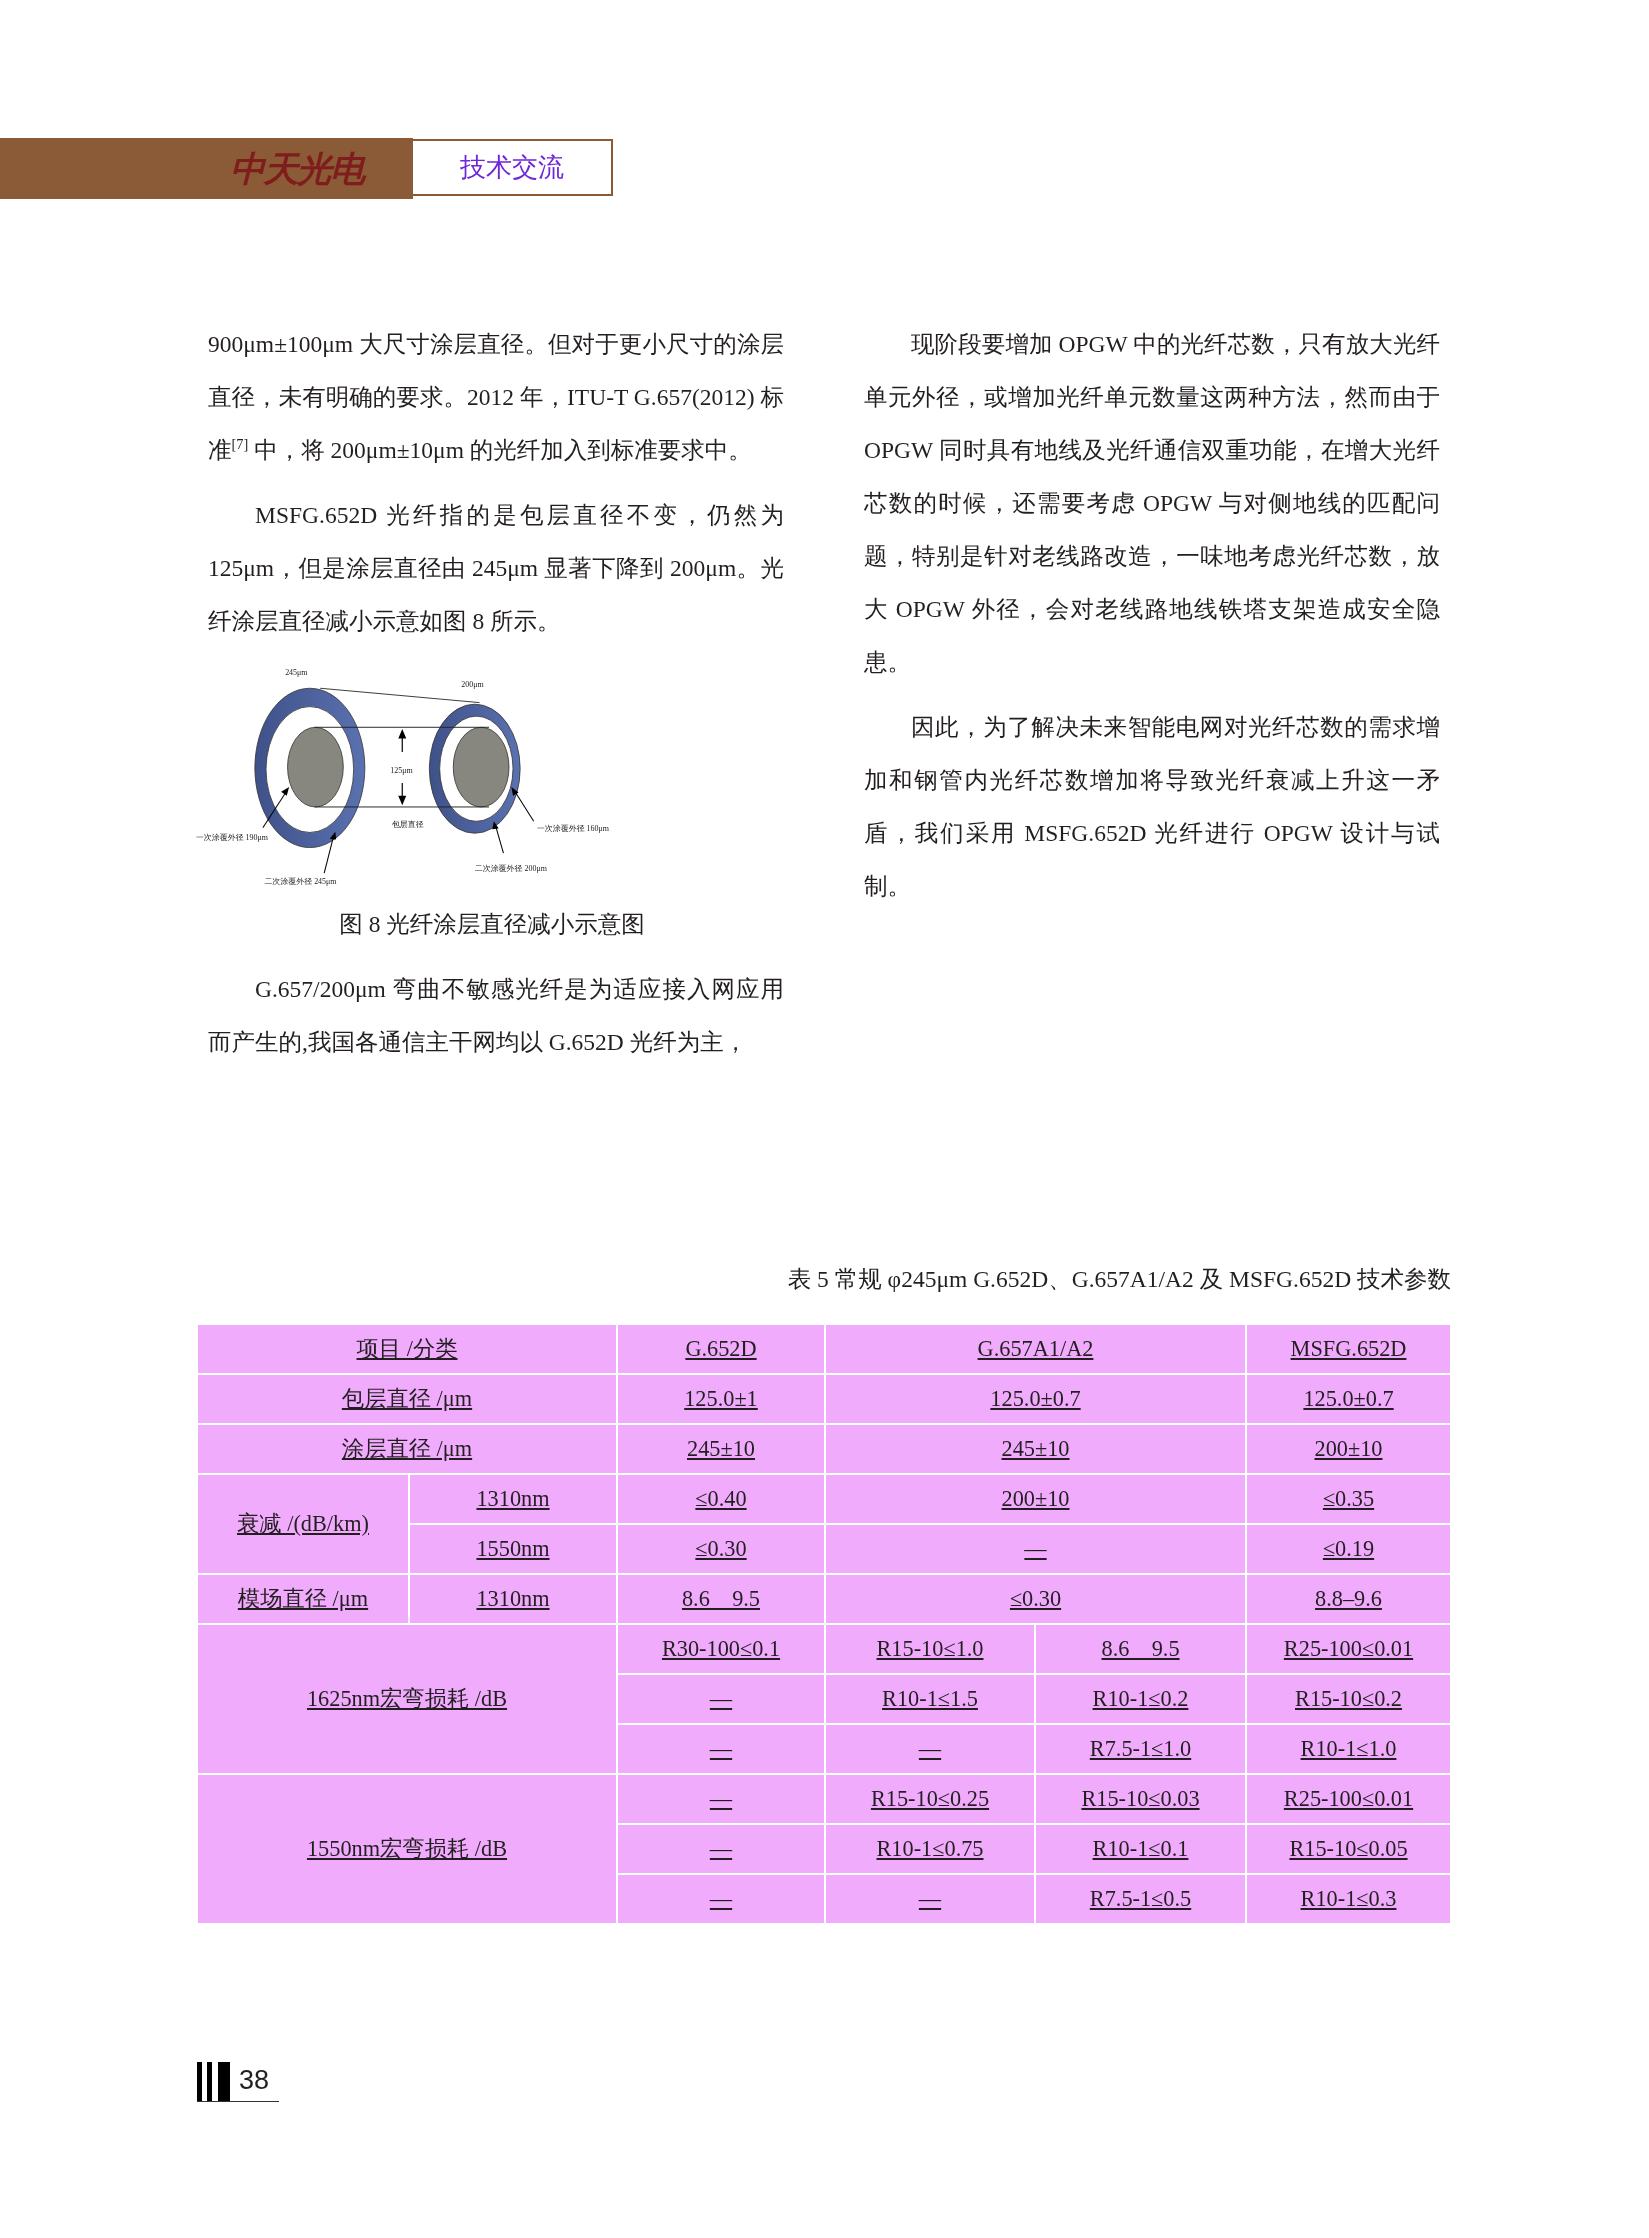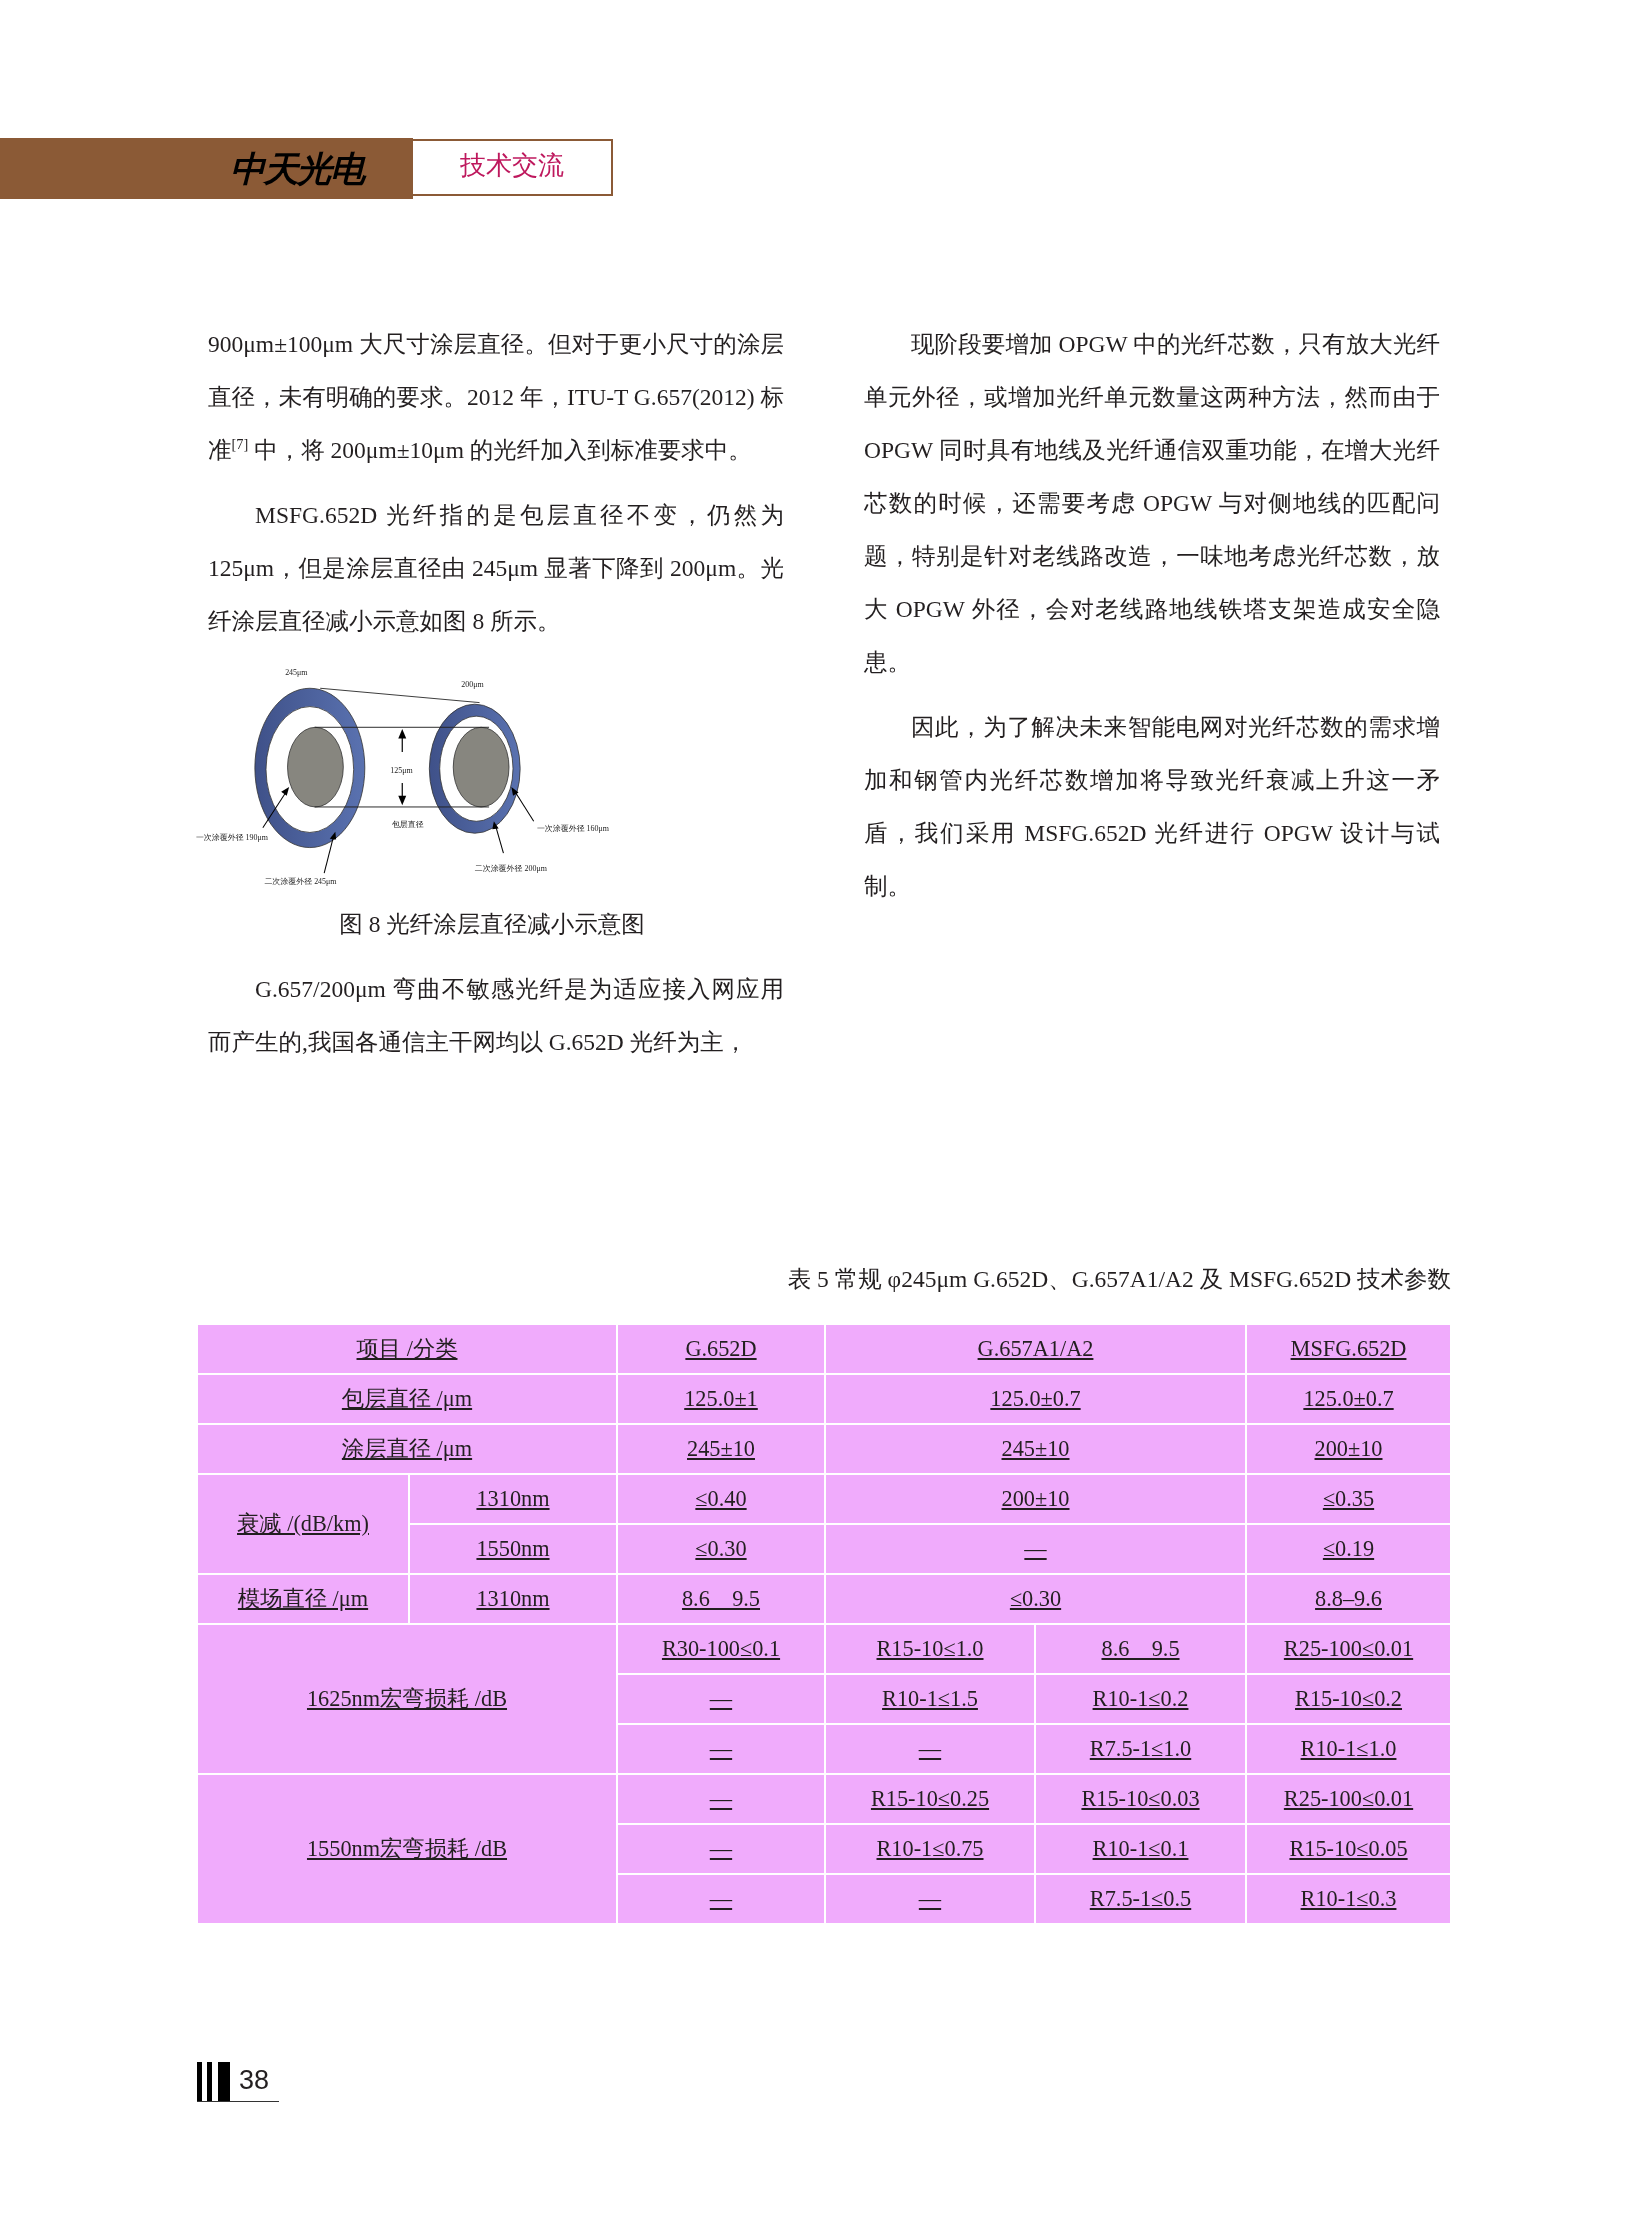--- a/index.html
+++ b/index.html
@@ -1,25 +1,25 @@
 <!DOCTYPE html>
 <html style="font-size:12.8px"><head>
 <meta charset="utf-8">
 <style>
   html, body { margin:0; padding:0; background:#ffffff; }
   body { width:1650px; height:2239px; position:relative; overflow:hidden;
          font-family:"Liberation Serif","DejaVu Serif",serif; color:#231f20; }
   .hdr-bar { position:absolute; left:0; top:138px; width:413px; height:61px; background:#8b5a36; }
-  .hdr-logo { position:absolute; left:230px; top:145px; width:136px; height:48px; color:#000000;
+  .hdr-logo { position:absolute; left:230px; top:145px; width:136px; height:48px; color:#7f1d1d;
               font-family:"DejaVu Serif",serif; font-weight:bold; font-size:35px; line-height:48px;
               letter-spacing:-1.6px; font-style:italic; }
   .hdr-box { position:absolute; left:413px; top:139px; width:200px; height:57px;
              border:2.4px solid #8b5a36; border-left:none; background:#fff; box-sizing:border-box; }
   .hdr-box-text { position:absolute; left:0; right:0; top:0; bottom:0; text-align:center;
-                  font-family:Liberation Mono, monospace; font-size:26px; line-height:53px; color:#be185d; }
+                  font-family:Liberation Sans, sans-serif; font-size:26px; line-height:53px; color:#6d28d9; }
   .col { position:absolute; top:306px; font-size:23.5px; line-height:53px; text-align:justify; }
   .col p { margin:12px; }
   .col .ind { text-indent:2em; }
   .col-left { left:196px; width:600px; }
   .col-right { left:852px; width:600px; }
   sup { font-size:14.4px; line-height:0; vertical-align:super; }
   .fig { position:absolute; left:192px; top:654px; width:591px; height:239px; }
   .fig-cap { position:absolute; left:192px; top:898px; width:600px; text-align:center;
              font-size:23.5px; line-height:53px;font-family:Liberation Serif, serif; }
   .tbl-cap { position:absolute; left:196px; top:1253px; width:1255px; text-align:right;

